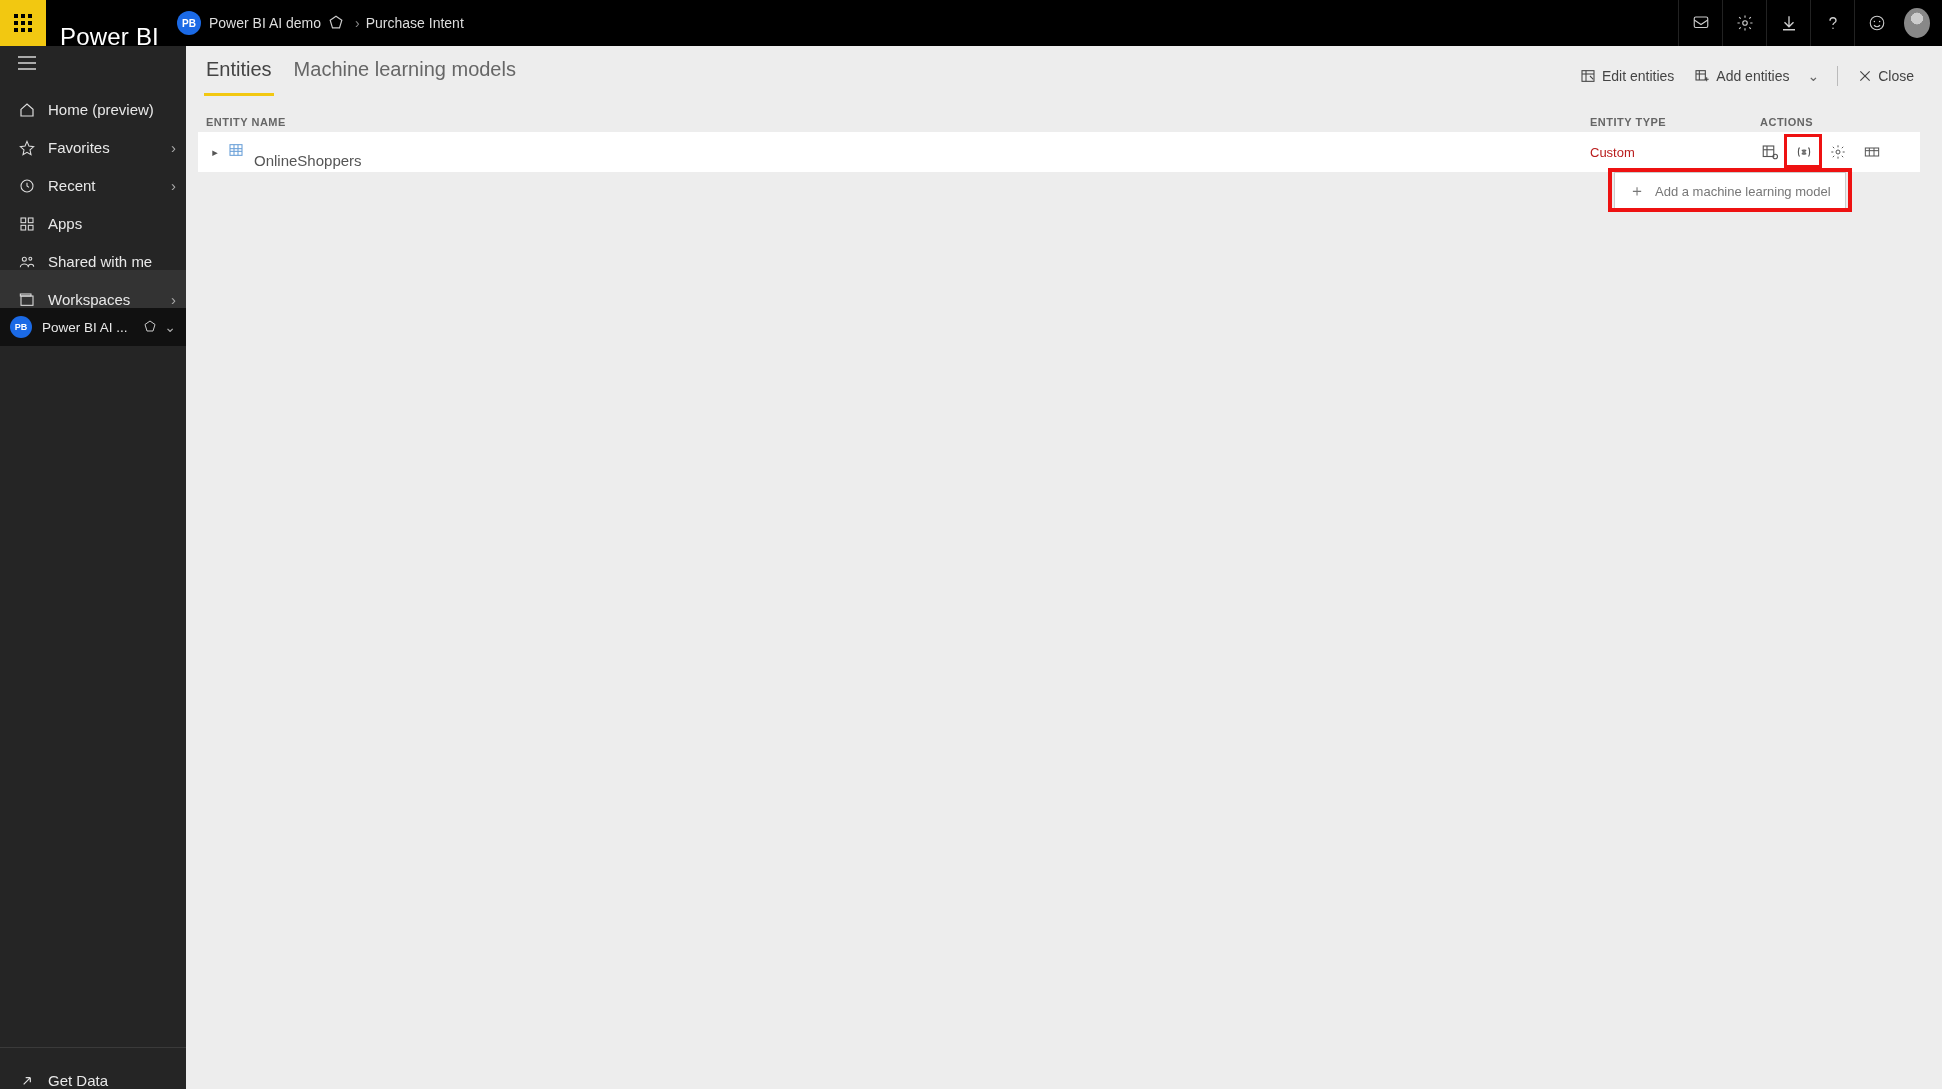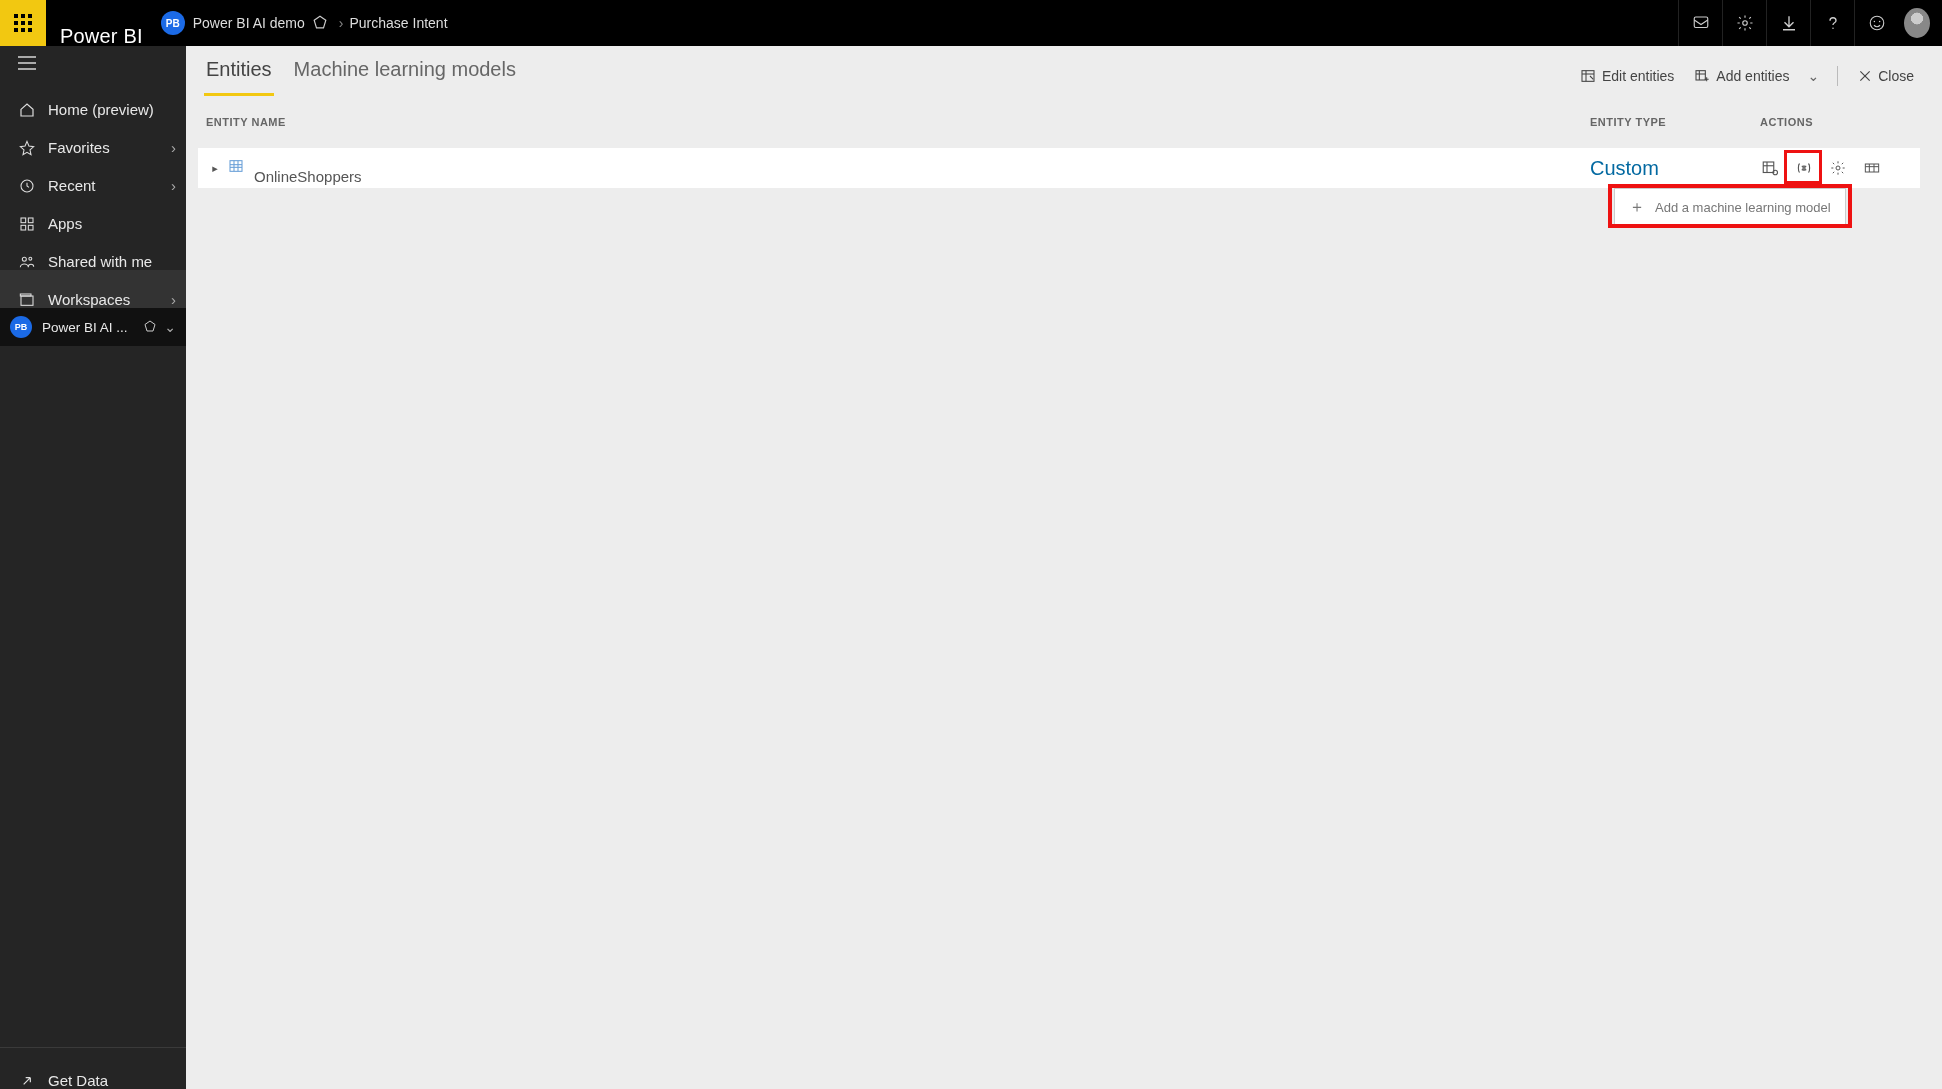--- a/index.html
+++ b/index.html
@@ -15,21 +15,21 @@
     align-items: center;
     flex-shrink: 0;
   }
   .waffle {
     width: 46px; height: 46px;
     background: #f2c811;
     display: flex; align-items: center; justify-content: center;
   }
   .waffle svg { fill: #000; }
   .app-name {
-    font-size: 20px;
+    font-size: 24px;
     padding: 0 18px 0 14px;
     font-weight: 400;
     letter-spacing: 0.2px;
     margin-top: 27px;
   }
   .workspace-pill {
     width: 24px; height: 24px; border-radius: 50%;
     background: #1b6ae6; color: #fff;
     font-size: 10px; font-weight: 600;
     display: flex; align-items: center; justify-content: center;
@@ -117,39 +117,39 @@
   .tool-btn { display:flex; align-items:center; gap:6px; padding:4px 6px; cursor:pointer; }
   .tool-btn svg { stroke:#444; fill:none; }
   .tool-sep { width:1px; height:20px; background:#bbb; margin:0 6px; }
   .tool-dropdown { padding:0 4px; color:#666; }
 
   
   .table-wrap { padding: 20px 22px 0 12px; }
   .table-header {
     display:flex; font-size:11px; letter-spacing:.5px;
     color:#666; font-weight:600;
-    padding: 0 0 20px 8px;
+    padding: 0 0 4px 8px;
   }
   .col-name   { flex:1; }
   .col-type   { width: 170px; }
   .col-actions{ width: 160px; }
 
   .entity-row {
     background:#fff;
     display:flex; align-items:center;
     height:40px;
     padding-left:8px;
     position:relative;
   }
   .entity-row .expand {
     width:18px; text-align:center; color:#555; font-size:11px;
   }
   .entity-row .ent-icon { margin:0 10px 0 4px; }
   .entity-row .ent-name { flex:1; font-size:15px; color:#555;margin-top:16px; }
-  .entity-row .ent-type { width:170px; font-size:20px; color:#0369a1; }
+  .entity-row .ent-type { width:170px; font-size:13px; color:#b91c1c; }
   .entity-row .ent-actions { width:160px; display:flex; align-items:center; gap:14px; justify-content:flex-start;}
   .ent-actions .actbtn { width:20px; height:20px; display:flex; align-items:center; justify-content:center; cursor:pointer;}
   .ent-actions .actbtn svg { stroke:#555; fill:none; }
 
   
   .red-highlight-icon {
     position:absolute;
     border:3px solid #e11;
     width:38px; height:34px;
     top:2px;

